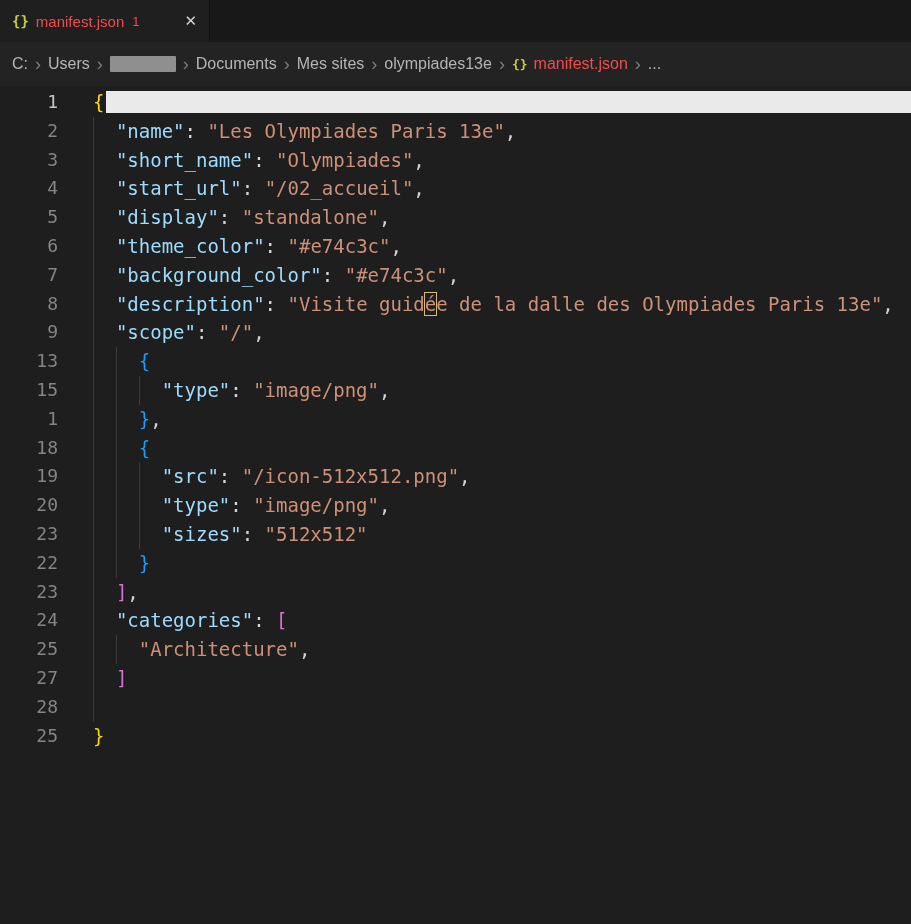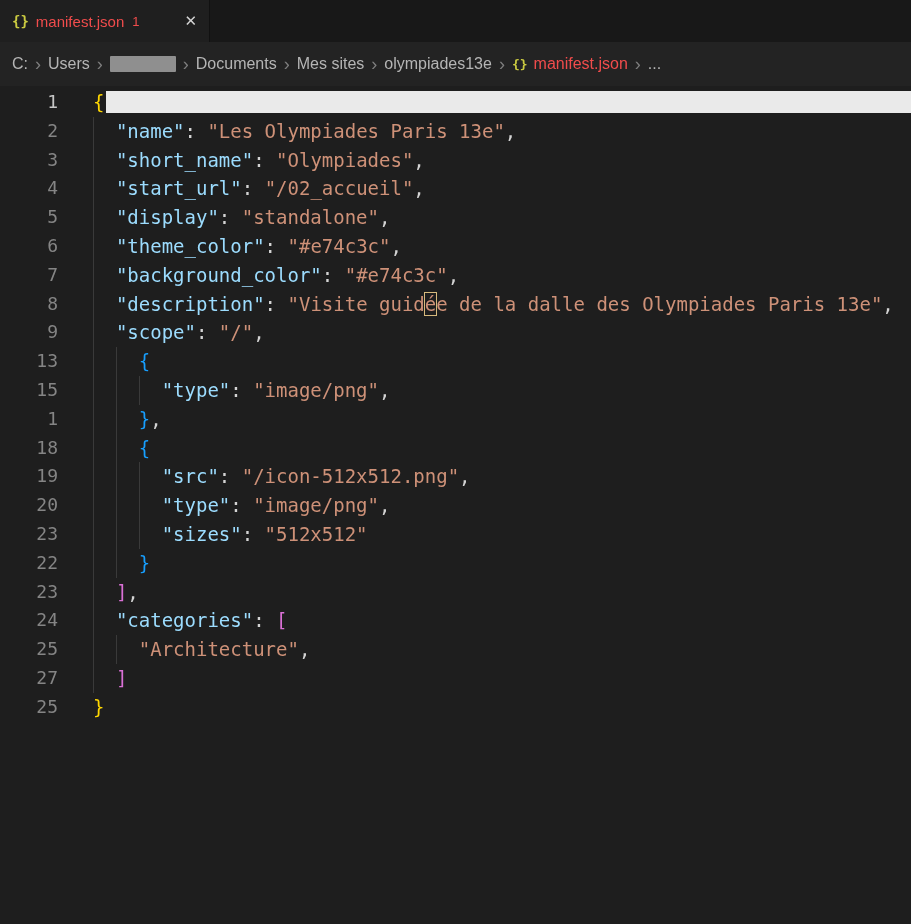--- a/index.html
+++ b/index.html
@@ -186,19 +186,23 @@
         </div>
         <div class="line">
           <div class="ln">25</div>
           <div class="code"><span class="guide" style="left: 0ch;"></span><span class="guide" style="left: 2ch;"></span><span class="tk tk-w">    </span><span class="tk tk-s">"Architecture"</span><span class="tk tk-p">,</span></div>
         </div>
         <div class="line">
           <div class="ln">27</div>
           <div class="code"><span class="guide" style="left: 0ch;"></span><span class="tk tk-w">  </span><span class="tk tk-b2">]</span></div>
         </div>
         <div class="line">
+          <div class="ln">28</div>
+          <div class="code"><span class="guide" style="left: 0ch;"></span></div>
+        </div>
+        <div class="line">
           <div class="ln">25</div>
           <div class="code"><span class="tk tk-b1">}</span></div>
         </div>
       </div>
   </div>
 
 </div>
 
 </body></html>

